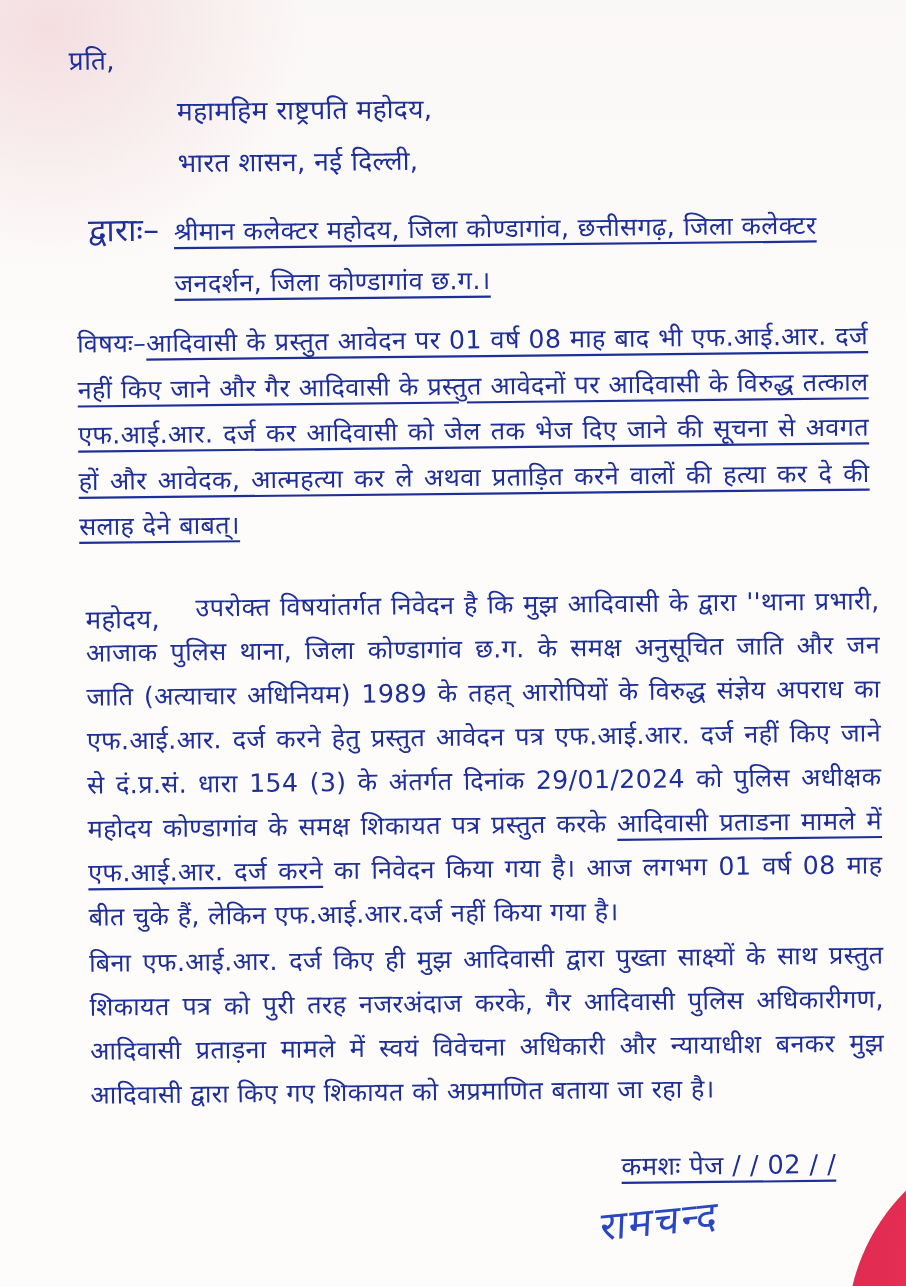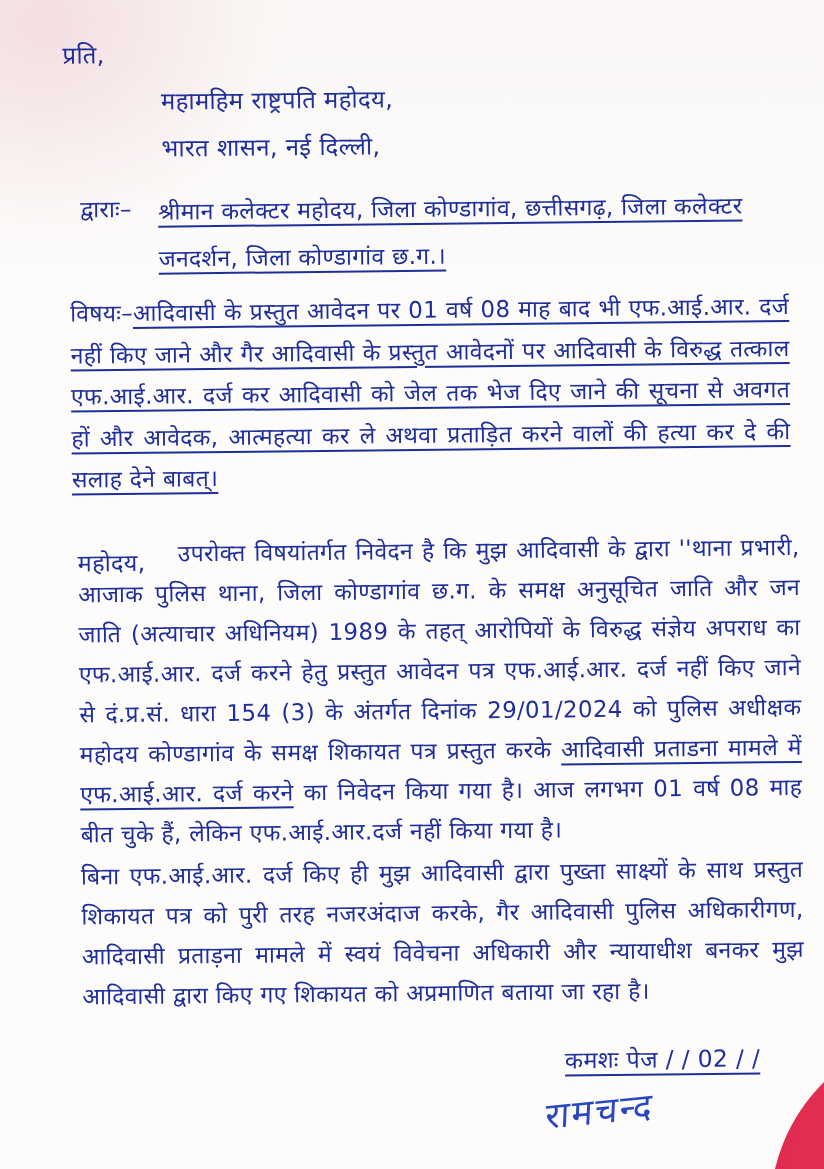--- a/index.html
+++ b/index.html
@@ -48,21 +48,21 @@
     font-size: 24px;
   }
   .recipients {
     position: absolute; left: 166px; top: 76px;
     font-size: 24px; line-height: 47px;
   }
   .via-row {
     position: absolute; left: 84px; top: 186px; width: 716px;
     display: flex;
   }
-  .via-label { flex: 0 0 78px; font-size: 23px; }
+  .via-label { flex: 0 0 78px; font-size: 29px; }
   .via-lines { flex: 1; font-size: 23px; line-height: 47px; }
   .subject {
     position: absolute; left: 73px; top: 290px; width: 719px;
     text-align: justify;
     line-height: 41.5px;
   }
   .greeting {
     position: absolute; left: 78px; top: 492px;
     font-size: 23.5px;
     margin-top: 48px;

